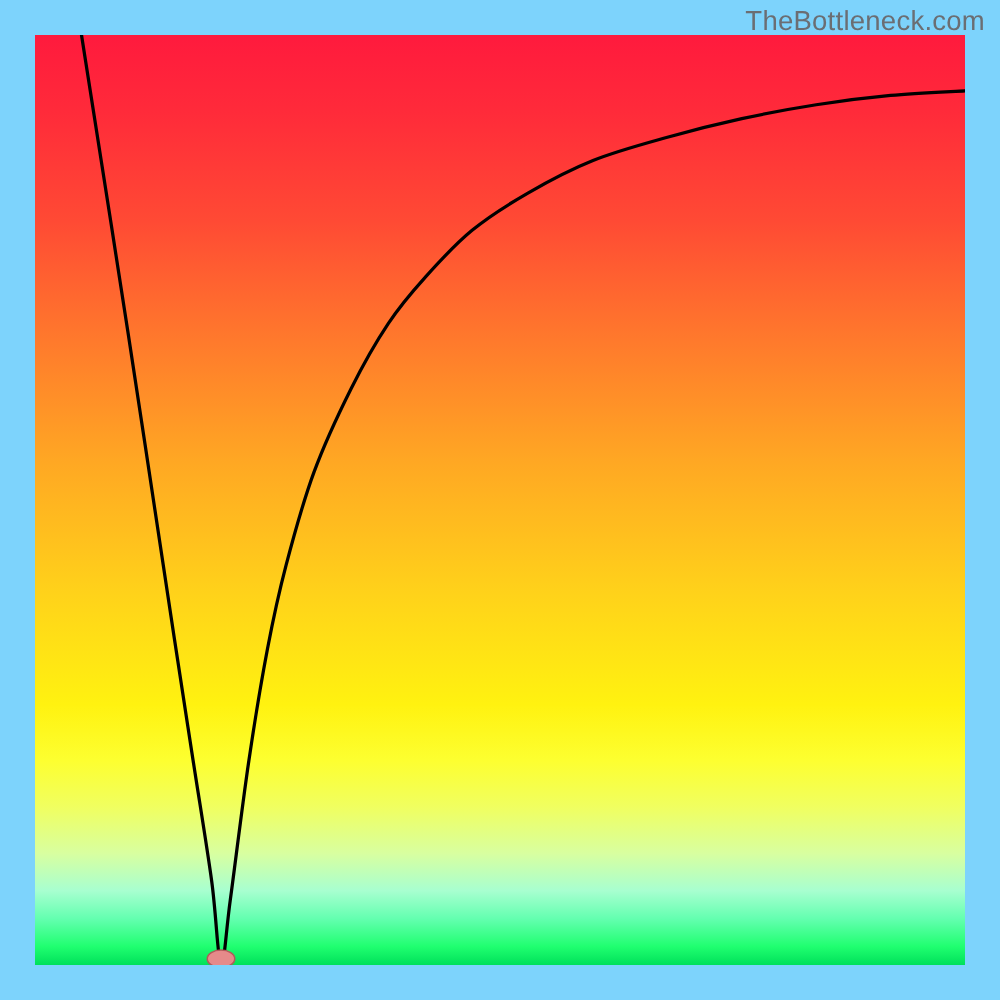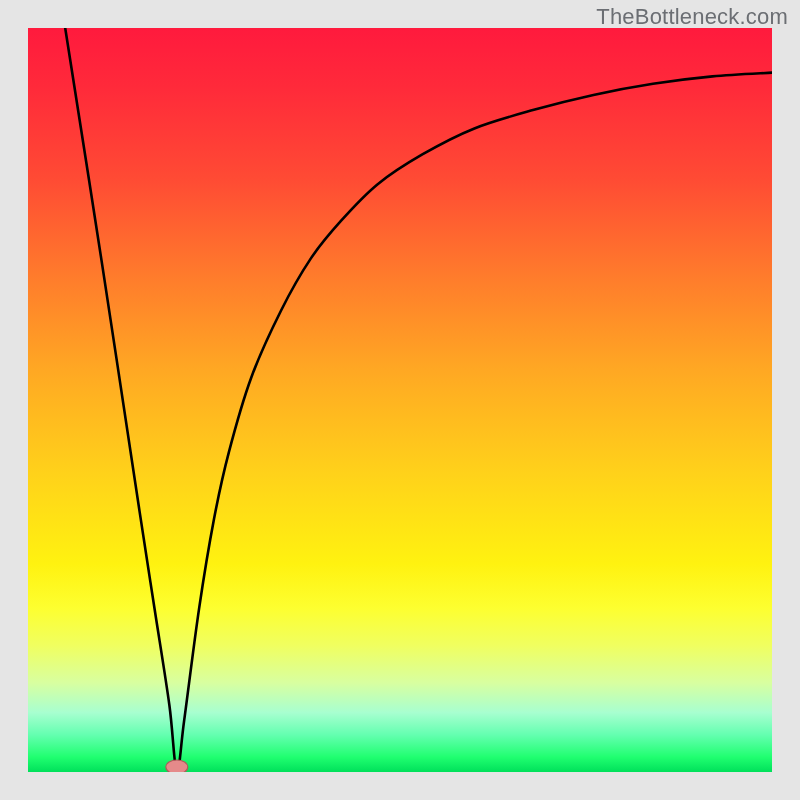--- a/index.html
+++ b/index.html
@@ -8,21 +8,21 @@
     width: 800px;
     height: 800px;
     overflow: hidden;
     font-family: Arial, Helvetica, sans-serif;
     background: #000;
   }
   .frame {
     position: relative;
     width: 800px;
     height: 800px;
-    background: #e5e5e5;
+    background: #7dd3fc;
     box-sizing: border-box;
   }
   .plot-area {
     position: absolute;
     left: 28px;
     top: 28px;
     width: 744px;
     height: 744px;
     overflow: hidden;
   }

